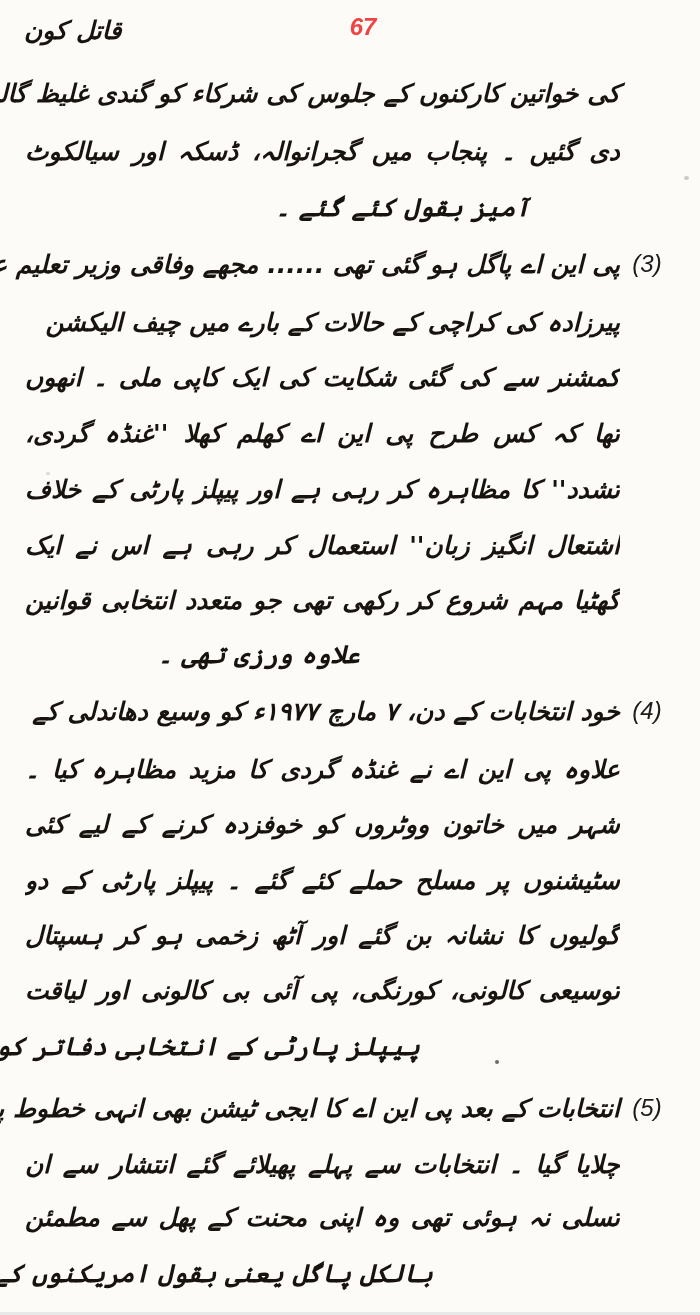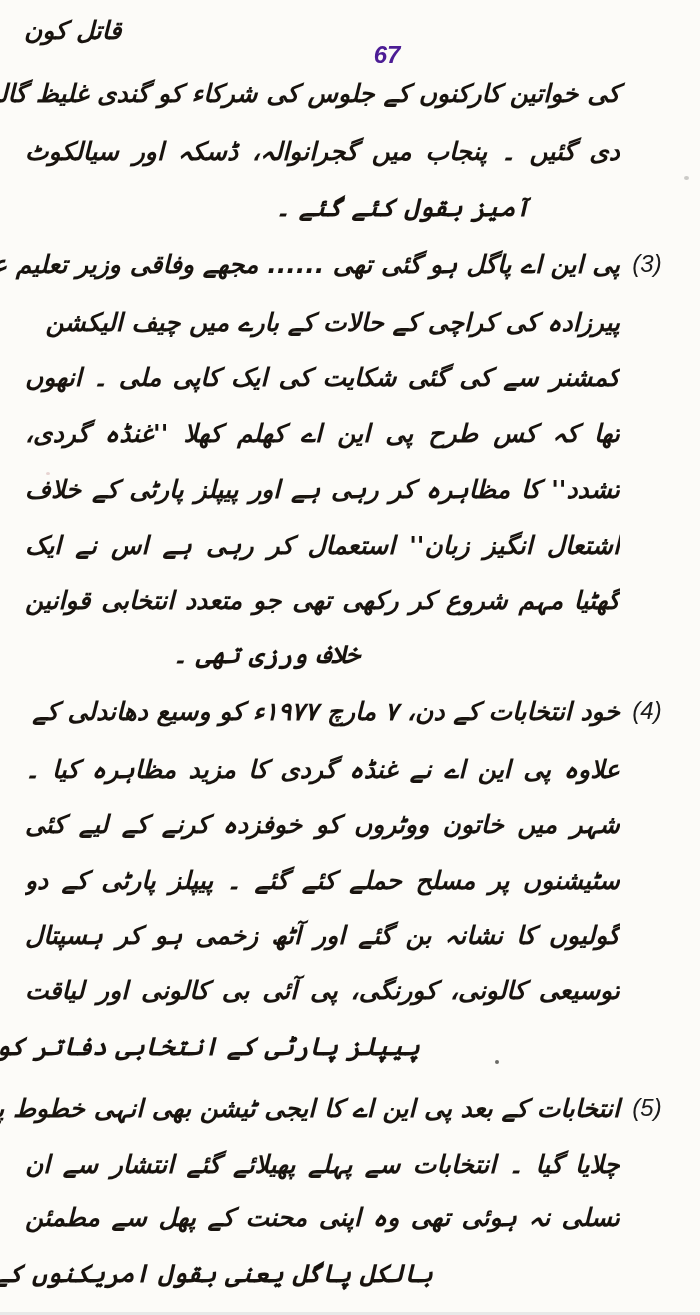--- a/index.html
+++ b/index.html
@@ -14,24 +14,24 @@
     font-style:italic;
   }
   
   .book-title{
     position:absolute;top:16px;left:24px;
     direction:rtl;
     font-size:25px;font-weight:700;
     letter-spacing:0px;
   }
   .page-num{
-    position:absolute;top:13px;left:342px;width:90px;
+    position:absolute;top:13px;left:318px;width:90px;
     text-align:center;
     font-family:"Liberation Sans", sans-serif;
-    font-size:24px;font-weight:700;color:#4c1d95;margin-top:28px;
+    font-size:24px;font-weight:700;color:#ef4444;
   }
   
   .line{
     position:absolute;
     left:25px;right:80px;
     height:48px;line-height:48px;
     direction:rtl;
     font-size:25px;font-weight:700;
     white-space:nowrap;
     overflow:visible;
@@ -72,21 +72,21 @@
   <div class="line short" style="top:184px;right:170px;">آمیز بقول کئے گئے ۔</div>
 
   <div class="para-num" style="top:247px;">(3)</div>
   <div class="line" style="top:241px;">پی این اے پاگل ہو گئی تھی ...... مجھے وفاقی وزیر تعلیم عبدالحفیظ</div>
   <div class="line" style="top:299px;">پیرزادہ کی کراچی کے حالات کے بارے میں چیف الیکشن</div>
   <div class="line just" style="top:354px;">کمشنر سے کی گئی شکایت کی ایک کاپی ملی ۔ انھوں نے بیان کیا</div>
   <div class="line just" style="top:410px;">تھا کہ کس طرح پی این اے کھلم کھلا ''غنڈہ گردی، بدمعاشی اور</div>
   <div class="line just" style="top:466px;">تشدد'' کا مظاہرہ کر رہی ہے اور پیپلز پارٹی کے خلاف ''غلیظ اور</div>
   <div class="line just" style="top:522px;">اشتعال انگیز زبان'' استعمال کر رہی ہے اس نے ایک ایسی</div>
   <div class="line just" style="top:577px;">گھٹیا مہم شروع کر رکھی تھی جو متعدد انتخابی قوانین کی سراسر</div>
-  <div class="line short" style="top:631px;right:340px;">خلاف ورزی تھی ۔</div>
+  <div class="line short" style="top:631px;right:340px;">علاوہ ورزی تھی ۔</div>
 
   <div class="para-num" style="top:694px;">(4)</div>
   <div class="line" style="top:688px;">خود انتخابات کے دن، ۷ مارچ ۱۹۷۷ء کو وسیع دھاندلی کے</div>
   <div class="line just" style="top:746px;">علاوہ پی این اے نے غنڈہ گردی کا مزید مظاہرہ کیا ۔ کراچی</div>
   <div class="line just" style="top:801px;">شہر میں خاتون ووٹروں کو خوفزدہ کرنے کے لیے کئی پولنگ</div>
   <div class="line just" style="top:857px;">سٹیشنوں پر مسلح حملے کئے گئے ۔ پیپلز پارٹی کے دو کارکن</div>
   <div class="line just" style="top:912px;">گولیوں کا نشانہ بن گئے اور آٹھ زخمی ہو کر ہسپتال پہنچے ۔ ملیر</div>
   <div class="line just" style="top:967px;">توسیعی کالونی، کورنگی، پی آئی بی کالونی اور لیاقت آباد میں</div>
   <div class="line short" style="top:1023px;right:280px;">پیپلز پارٹی کے انتخابی دفاتر کو آگ لگا دی گئی ۔</div>
 

